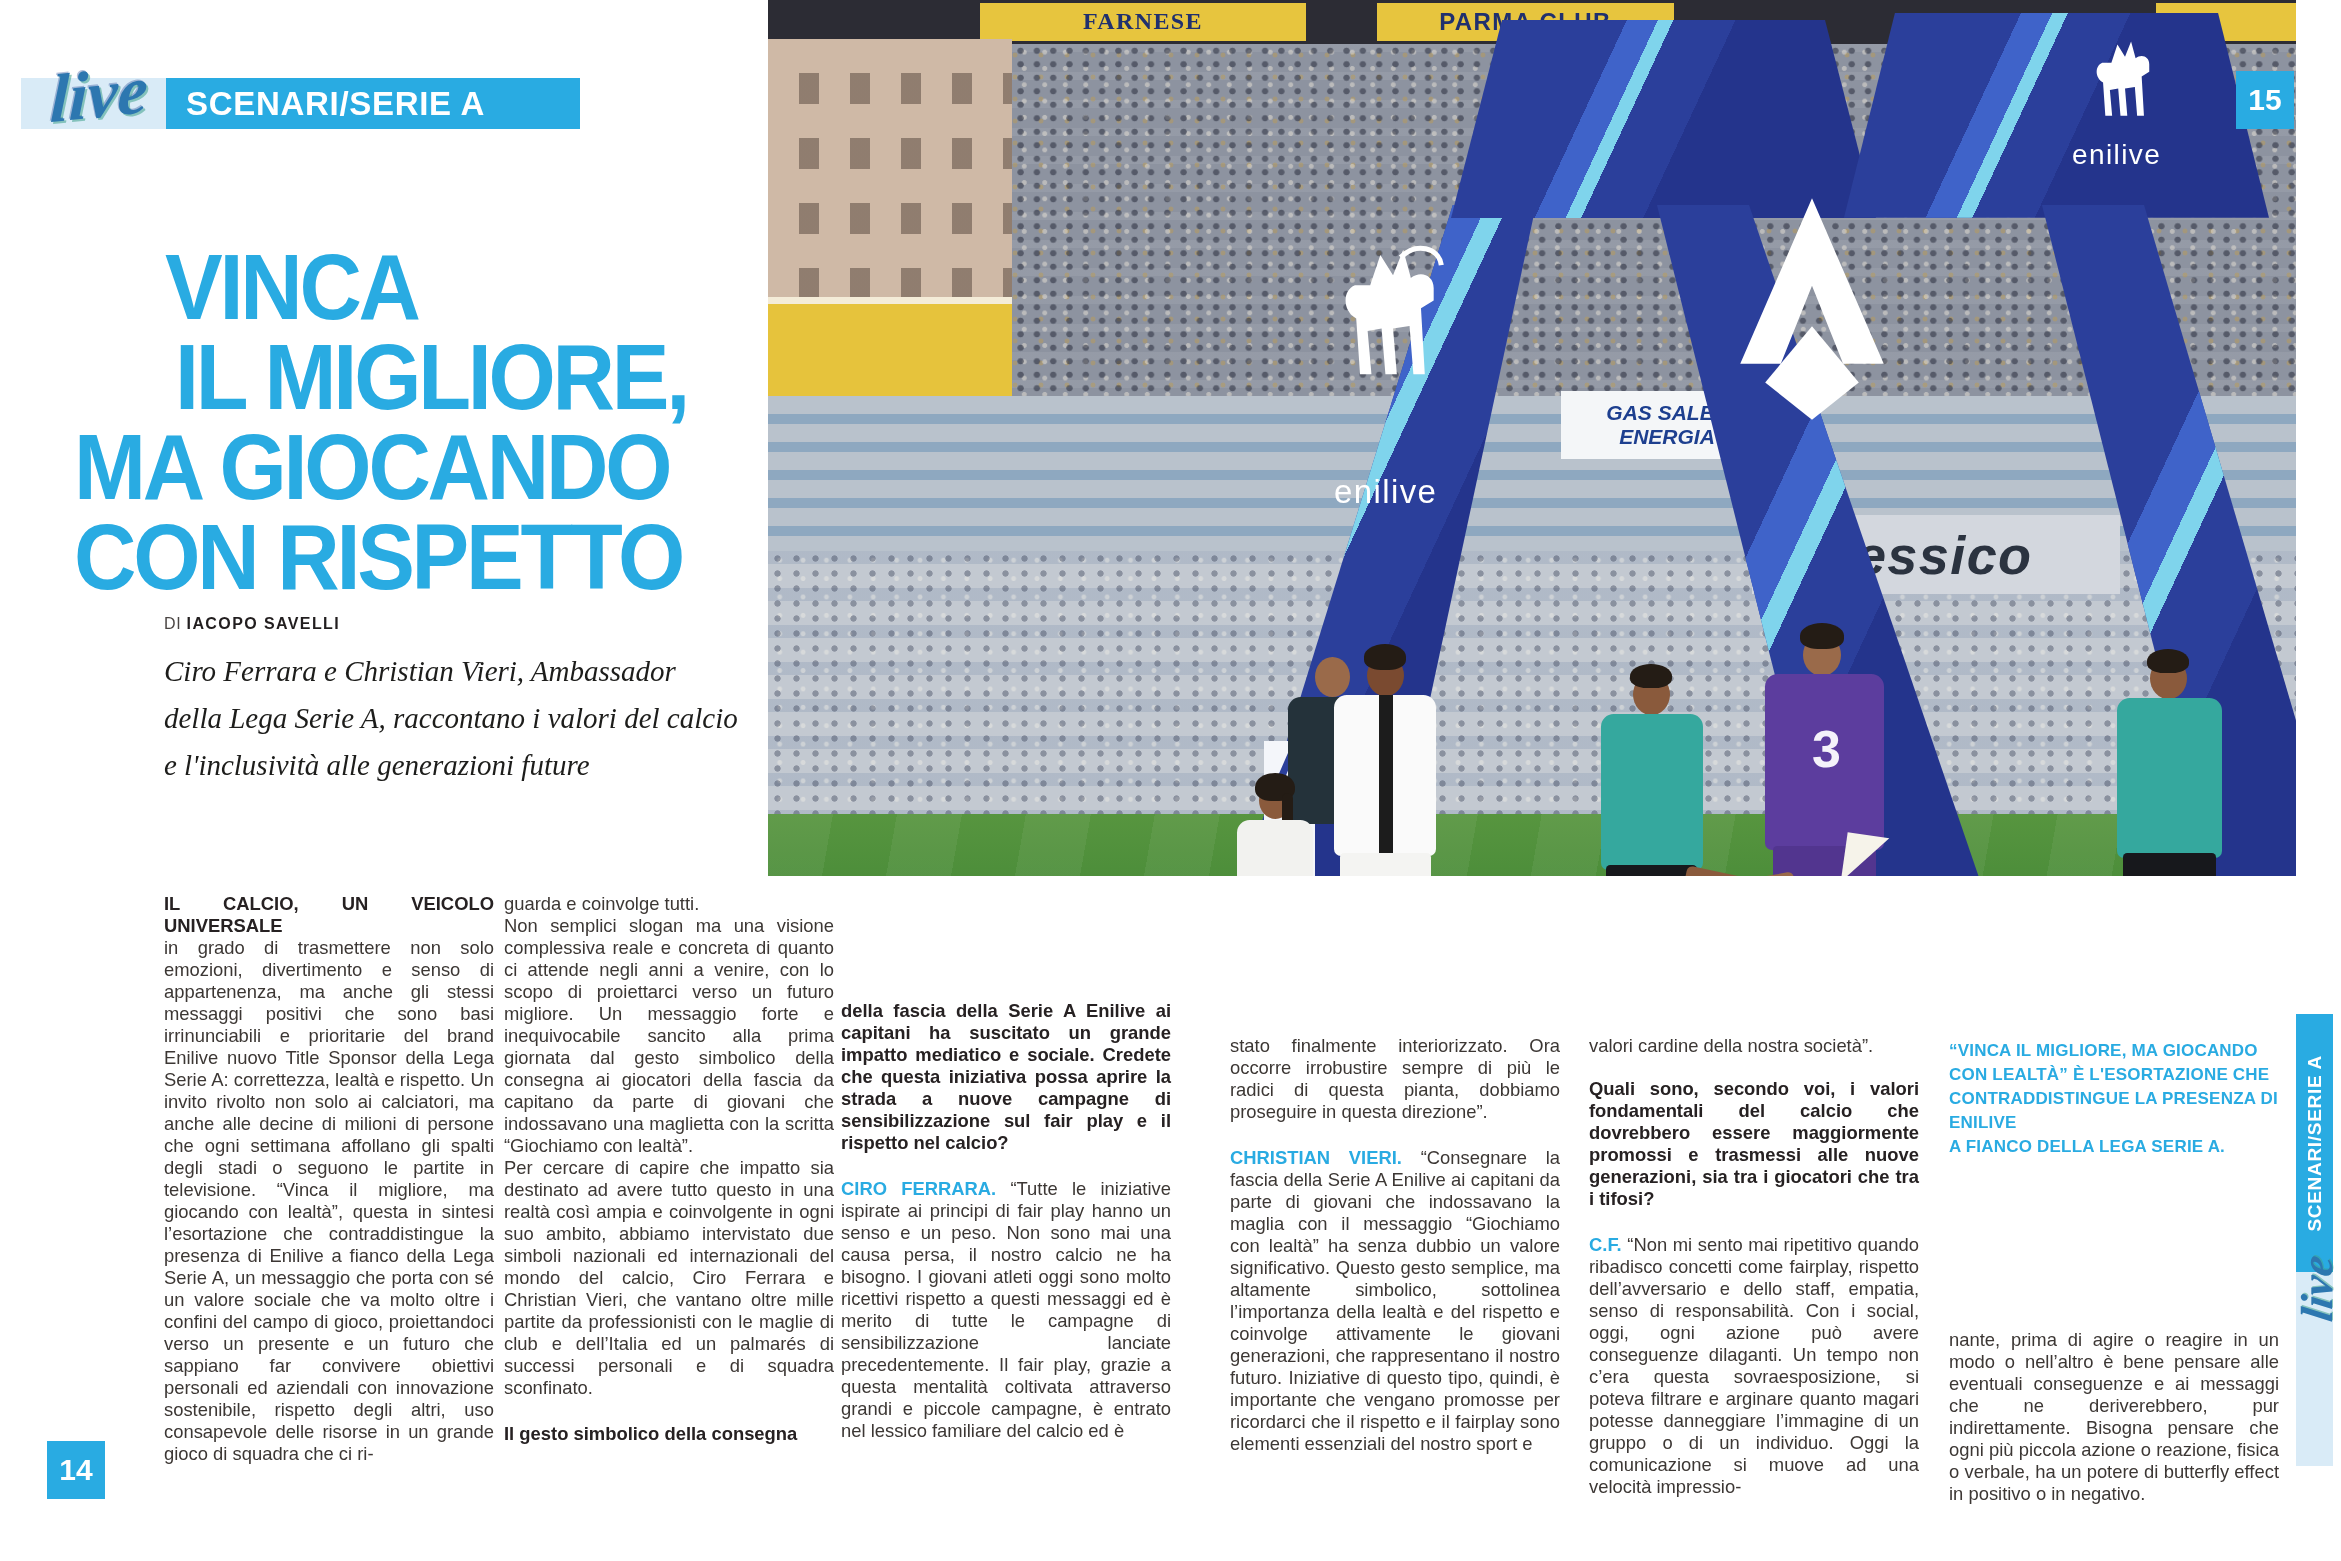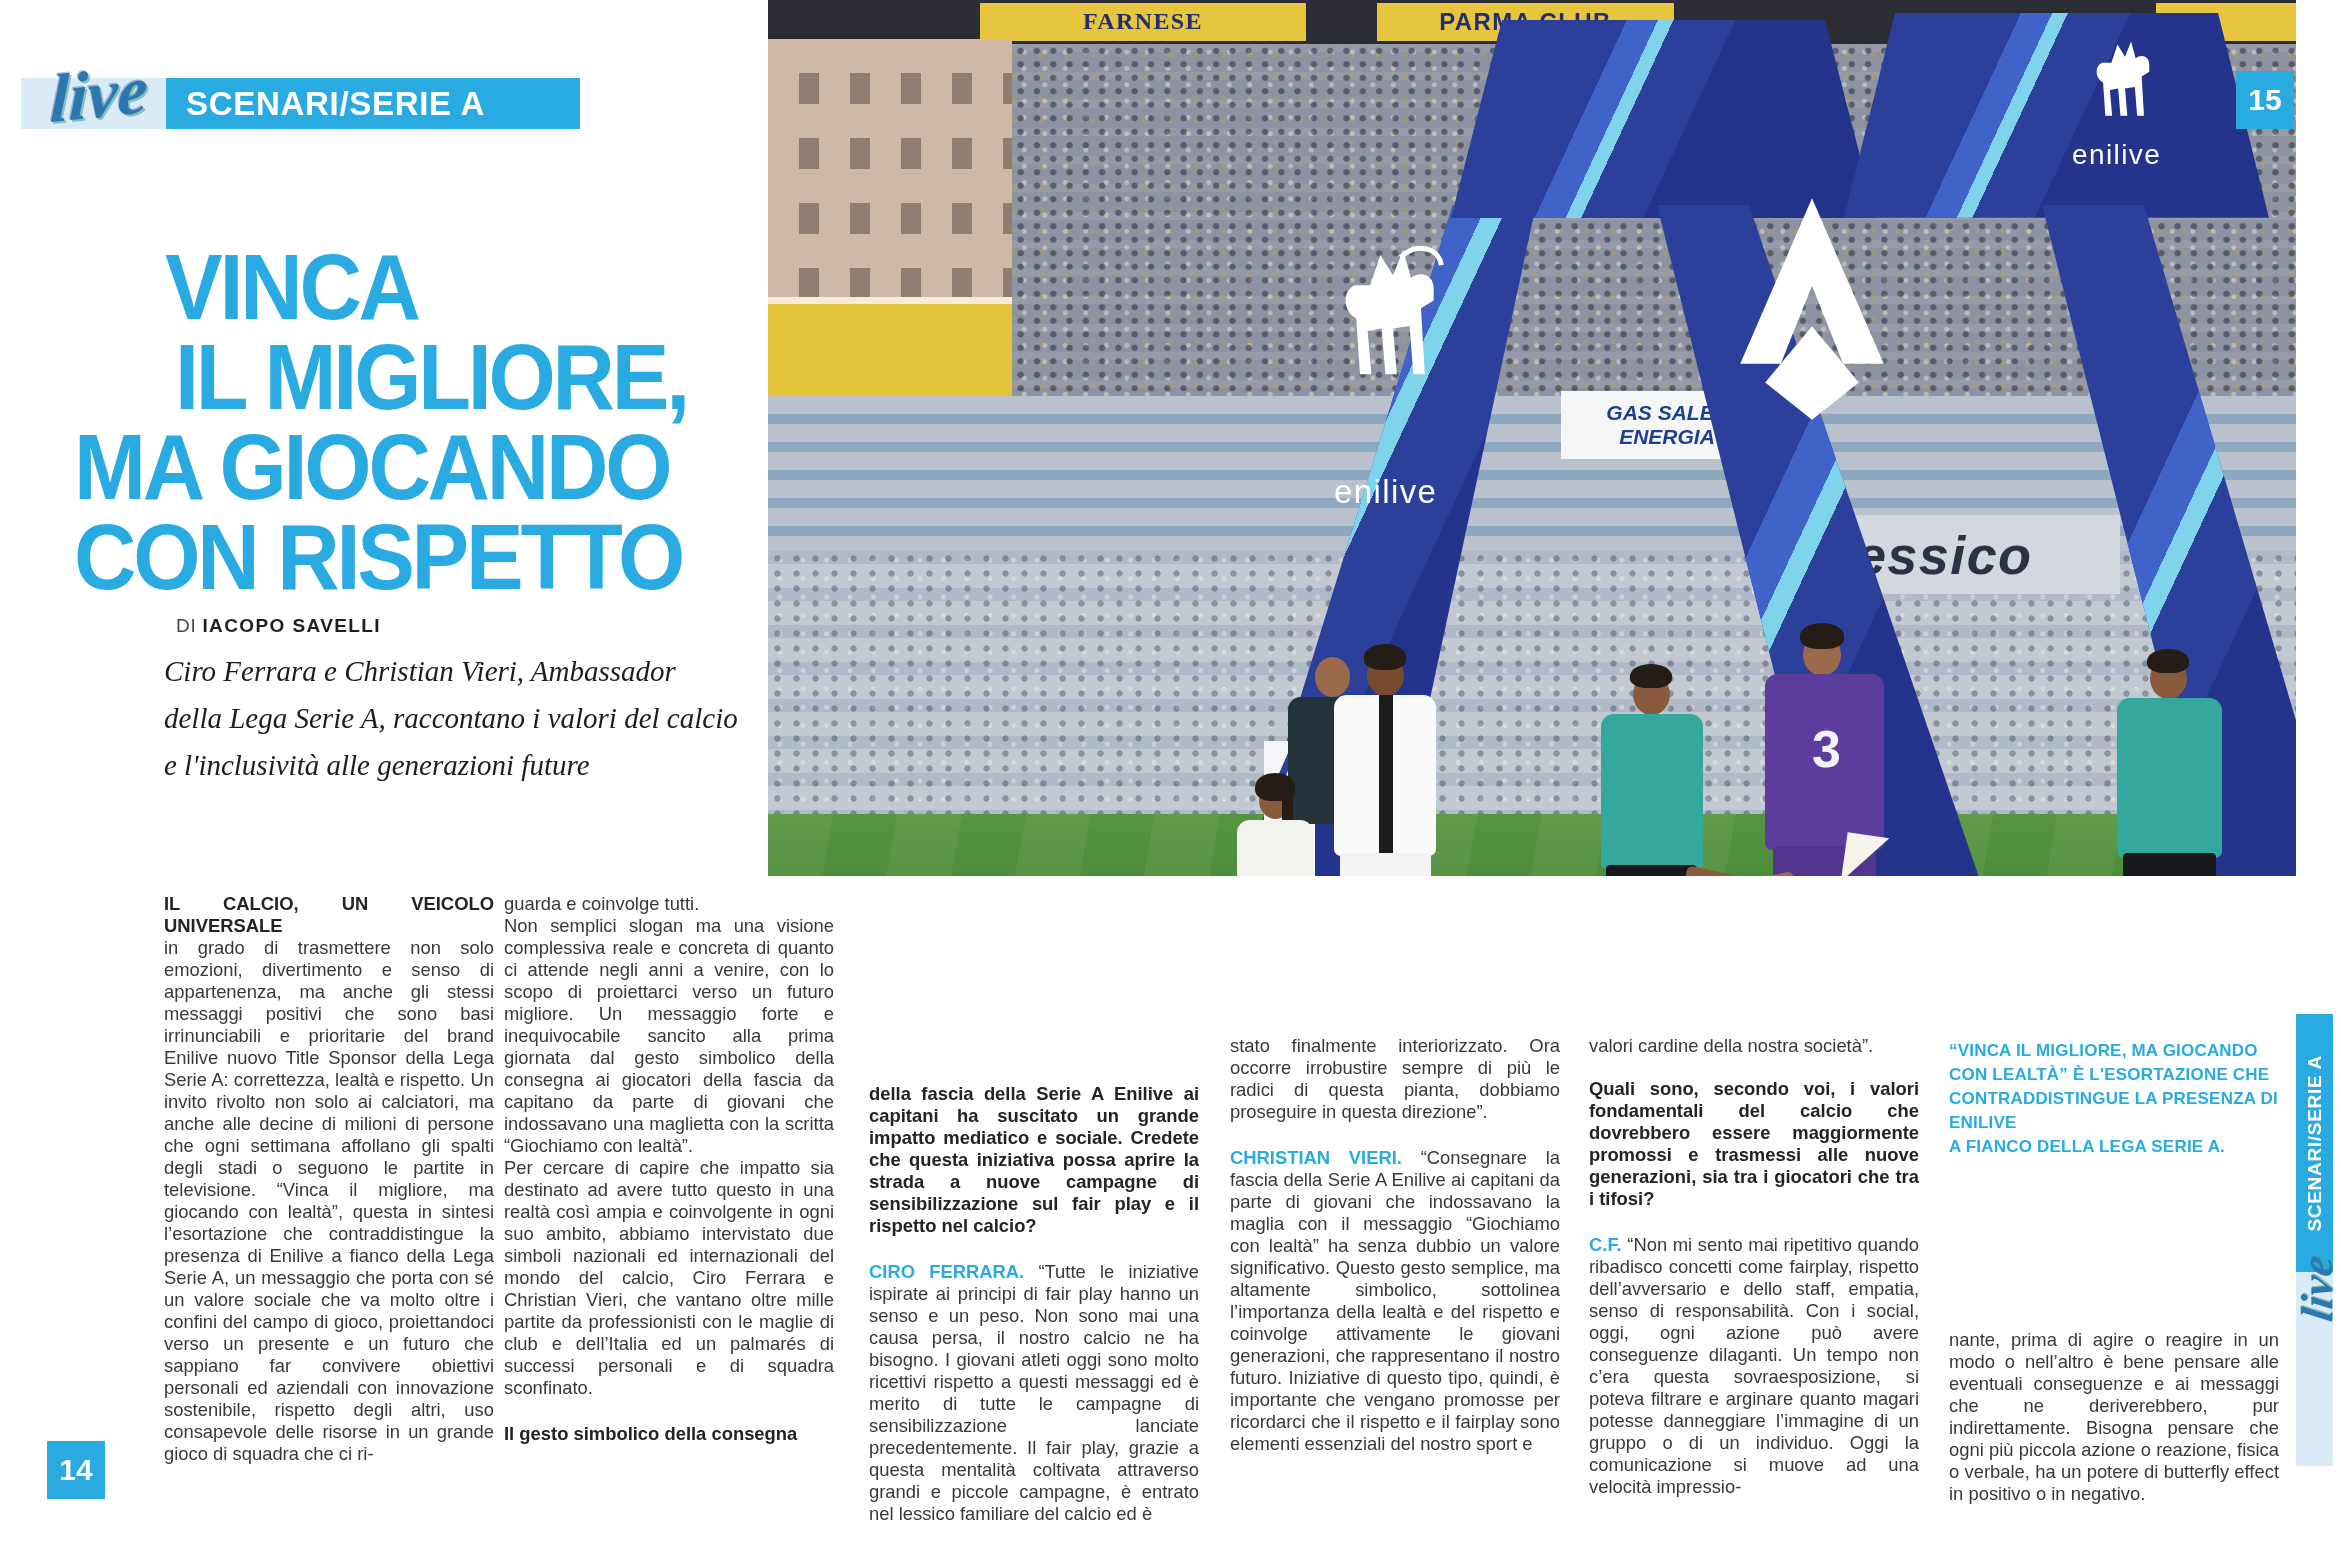--- a/index.html
+++ b/index.html
@@ -16,21 +16,21 @@
                font-weight:bold;font-size:33px;letter-spacing:0.7px;display:flex;align-items:center;
                padding-left:20px;box-sizing:border-box;}
 
   
   .title{left:74px;top:242px;width:779px;color:#29abe2;font-weight:bold;}
   .title-line{font-size:93px;line-height:90px;letter-spacing:-3.5px;transform:scaleX(.93);
               transform-origin:left;white-space:nowrap;}
   .t-ind1{margin-left:91px;}
   .t-ind2{margin-left:101px;}
 
-  .byline{left:176px;top:615px;font-size:19px;letter-spacing:0.7px;color:#4a4543;}
+  .byline{left:164px;top:615px;font-size:16px;letter-spacing:0.7px;color:#4a4543;}
   .byline b{color:#221e1f;letter-spacing:1.4px;}
   .standfirst{left:164px;top:648px;width:680px;font-family:"Liberation Serif",serif;font-style:italic;
               font-size:29px;line-height:47px;color:#1d1d1b;white-space:pre-line;}
 
   
   .col{width:330px;color:#3c3734;font-size:18.4px;line-height:22px;text-align:justify;}
   .col p{margin:0;}
   .bold-head{font-weight:bold;color:#262122;}
   .q{font-weight:bold;color:#262122;}
   .speaker{font-weight:bold;color:#29abe2;}
@@ -149,21 +149,21 @@
   <span>in grado di trasmettere non solo emozioni, divertimento e senso di appartenenza, ma anche gli stessi messaggi positivi che sono basi irrinunciabili e prioritarie del brand Enilive nuovo Title Sponsor della Lega Serie A: correttezza, lealtà e rispetto. Un invito rivolto non solo ai calciatori, ma anche alle decine di milioni di persone che ogni settimana affollano gli spalti degli stadi o seguono le partite in televisione. “Vinca il migliore, ma giocando con lealtà”, questa in sintesi l’esortazione che contraddistingue la presenza di Enilive a fianco della Lega Serie A, un messaggio che porta con sé un valore sociale che va molto oltre i confini del campo di gioco, proiettandoci verso un presente e un futuro che sappiano far convivere obiettivi personali ed aziendali con innovazione sostenibile, rispetto degli altri, uso consapevole delle risorse in un grande gioco di squadra che ci ri-</span></p>
 </div>
 
 <div class="abs col" style="left:504px;top:893px;">
   <p>guarda e coinvolge tutti.</p>
   <p>Non semplici slogan ma una visione complessiva reale e concreta di quanto ci attende negli anni a venire, con lo scopo di proiettarci verso un futuro migliore. Un messaggio forte e inequivocabile sancito alla prima giornata dal gesto simbolico della consegna ai giocatori della fascia da capitano da parte di giovani che indossavano una maglietta con la scritta “Giochiamo con lealtà”.</p>
   <p>Per cercare di capire che impatto sia destinato ad avere tutto questo in una realtà così ampia e coinvolgente in ogni suo ambito, abbiamo intervistato due simboli nazionali ed internazionali del mondo del calcio, Ciro Ferrara e Christian Vieri, che vantano oltre mille partite da professionisti con le maglie di club e dell’Italia ed un palmarés di successi personali e di squadra sconfinato.</p>
   <p class="bold-head gap34">Il gesto simbolico della consegna</p>
 </div>
 
-<div class="abs col" style="left:841px;top:1083px;margin-left:28px;">
+<div class="abs col" style="left:841px;top:1000px;">
   <p class="q">della fascia della Serie A Enilive ai capitani ha suscitato un grande impatto mediatico e sociale. Credete che questa iniziativa possa aprire la strada a nuove campagne di sensibilizzazione sul fair play e il rispetto nel calcio?</p>
   <p class="gap34"><span class="speaker">CIRO FERRARA.</span>
   <span>“Tutte le iniziative ispirate ai principi di fair play hanno un senso e un peso. Non sono mai una causa persa, il nostro calcio ne ha bisogno. I giovani atleti oggi sono molto ricettivi rispetto a questi messaggi ed è merito di tutte le campagne di sensibilizzazione lanciate precedentemente. Il fair play, grazie a questa mentalità coltivata attraverso grandi e piccole campagne, è entrato nel lessico familiare del calcio ed è</span></p>
 </div>
 
 <div class="abs col" style="left:1230px;top:1035px;">
   <p>stato finalmente interiorizzato. Ora occorre irrobustire sempre di più le radici di questa pianta, dobbiamo proseguire in questa direzione”.</p>
   <p class="gap34"><span class="speaker">CHRISTIAN VIERI.</span>
   <span>“Consegnare la fascia della Serie A Enilive ai capitani da parte di giovani che indossavano la maglia con il messaggio “Giochiamo con lealtà” ha senza dubbio un valore significativo. Questo gesto semplice, ma altamente simbolico, sottolinea l’importanza della lealtà e del rispetto e coinvolge attivamente le giovani generazioni, che rappresentano il nostro futuro. Iniziative di questo tipo, quindi, è importante che vengano promosse per ricordarci che il rispetto e il fairplay sono elementi essenziali del nostro sport e</span></p>
 </div>

